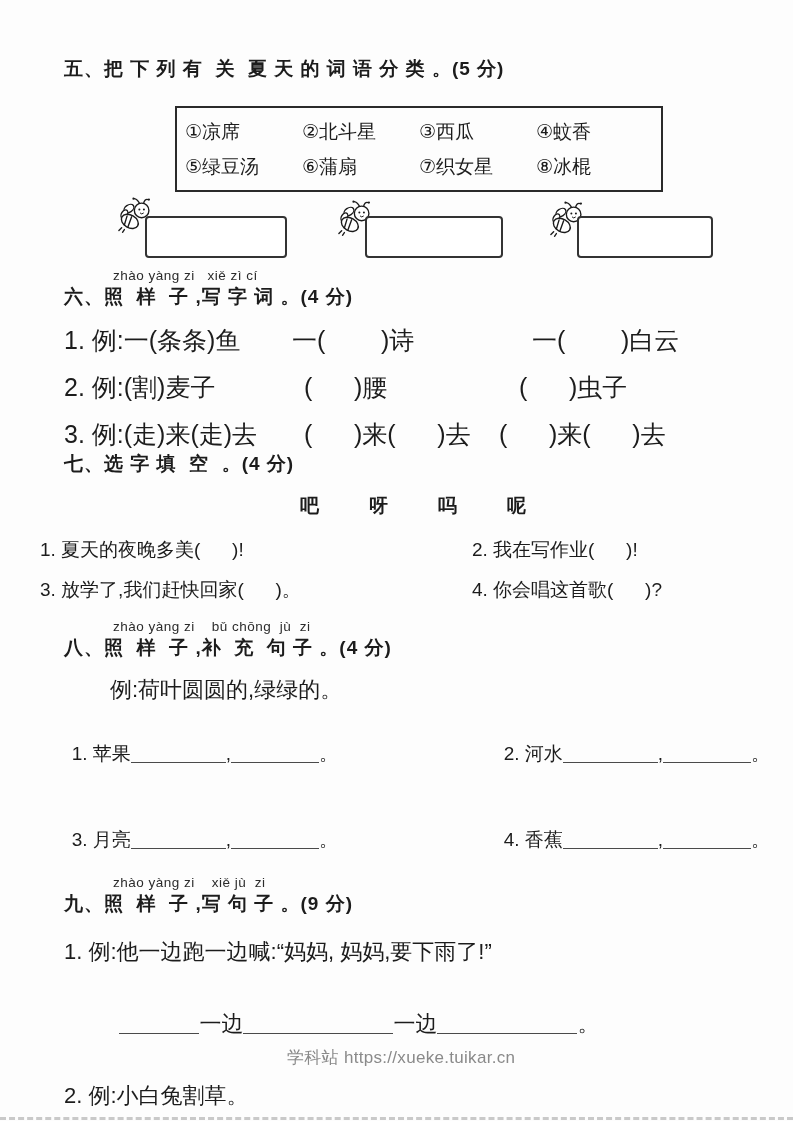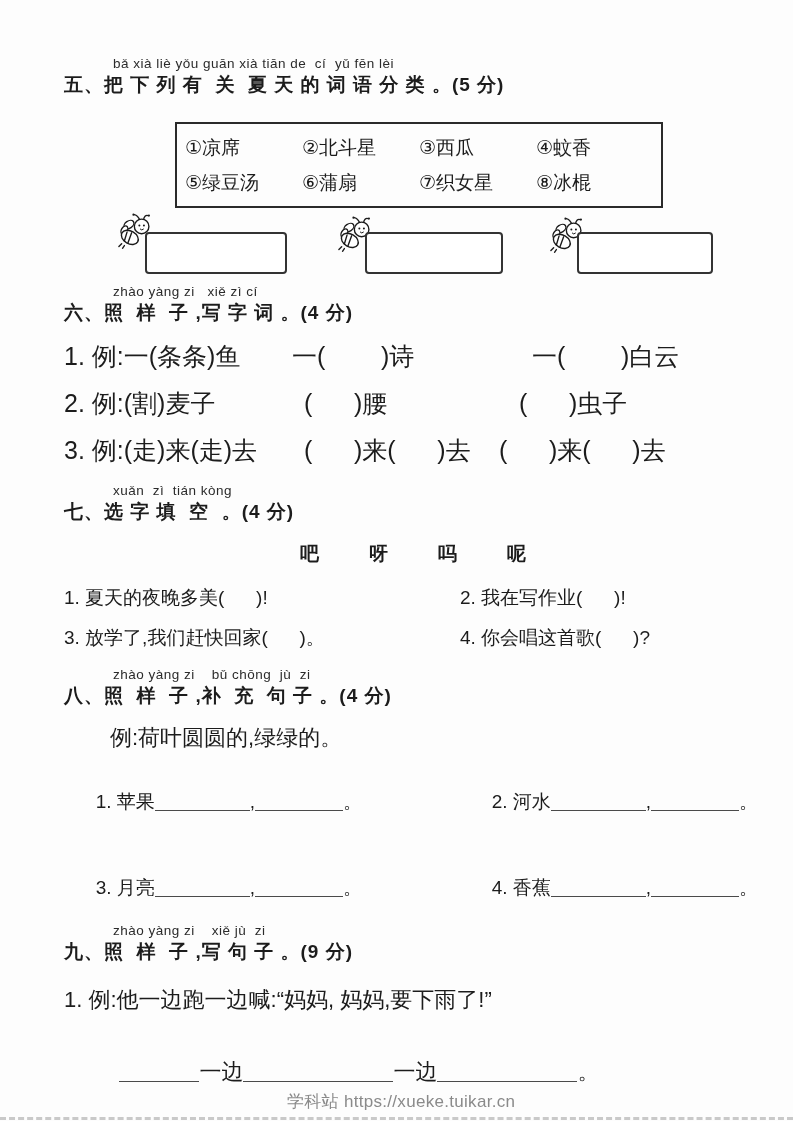--- a/index.html
+++ b/index.html
@@ -34,43 +34,42 @@
   .abox{
     position:absolute;top:20px;height:38px;width:138px;
     border:2px solid #333;border-radius:4px;background:#fff;
   }
   .bee{position:absolute;width:40px;height:38px;}
   
   .six-row{display:flex;margin:14px 0 0 64px;font-size:25px;}
   .six-row .seg{white-space:pre;display:inline-block;}
   
   .bank-row{display:flex;gap:50px;margin:16px 0 0 300px;font-size:19px;font-weight:bold;}
-  .grid2{display:flex;margin-left:64px;font-size:19px;}
+  .grid2{display:flex;margin-left:40px;font-size:19px;gap:36px;}
   .grid2 .colL{flex:0 0 396px;white-space:pre;}
   .grid2 .colR{white-space:pre;}
   .blank{
     display:inline-block;border-bottom:1.6px solid #4a4a4a;
     height:1.05em;vertical-align:-3px;
   }
   .watermark{
-    position:absolute;left:287px;top:1090px;
+    position:absolute;left:287px;top:1046px;
     font-size:17px;color:#8a8a8a;letter-spacing:.3px;white-space:pre;
   }
   .page-bottom-line{
     position:absolute;left:0;right:0;bottom:1px;
     border-top:3px dashed #c9c9c9;
   }
 </style>
 </head>
 <body>
 
 <div class="sheet">
 
   <div style="height:56px"></div>
-  <div class="pinyin">bǎ xià liè yǒu guān xià tiān de  cí  yǔ fēn lèi</div>
   <div class="heading">五、把 下 列 有  关  夏 天 的 词 语 分 类 。(5 分)</div>
 
   <div class="wb-table">
     <div class="wb-row">
       <span class="wb-cell">①凉席</span>
       <span class="wb-cell">②北斗星</span>
       <span class="wb-cell">③西瓜</span>
       <span class="wb-cell">④蚊香</span>
     </div>
     <div class="wb-row">
@@ -152,21 +151,20 @@
     <span class="seg" style="width:240px">2. 例:(割)麦子</span>
     <span class="seg" style="width:215px">(      )腰</span>
     <span class="seg">(      )虫子</span>
   </div>
   <div class="six-row">
     <span class="seg" style="width:240px">3. 例:(走)来(走)去</span>
     <span class="seg" style="width:195px">(      )来(      )去</span>
     <span class="seg">(      )来(      )去</span>
   </div>
 
-  <div class="pinyin" style="margin-top:16px">xuǎn  zì  tián kòng</div>
   <div class="heading">七、选 字 填  空  。(4 分)</div>
 
   <div class="bank-row">
     <span>吧</span>
     <span>呀</span>
     <span>吗</span>
     <span>呢</span>
   </div>
 
   <div class="grid2" style="margin-top:18px">

